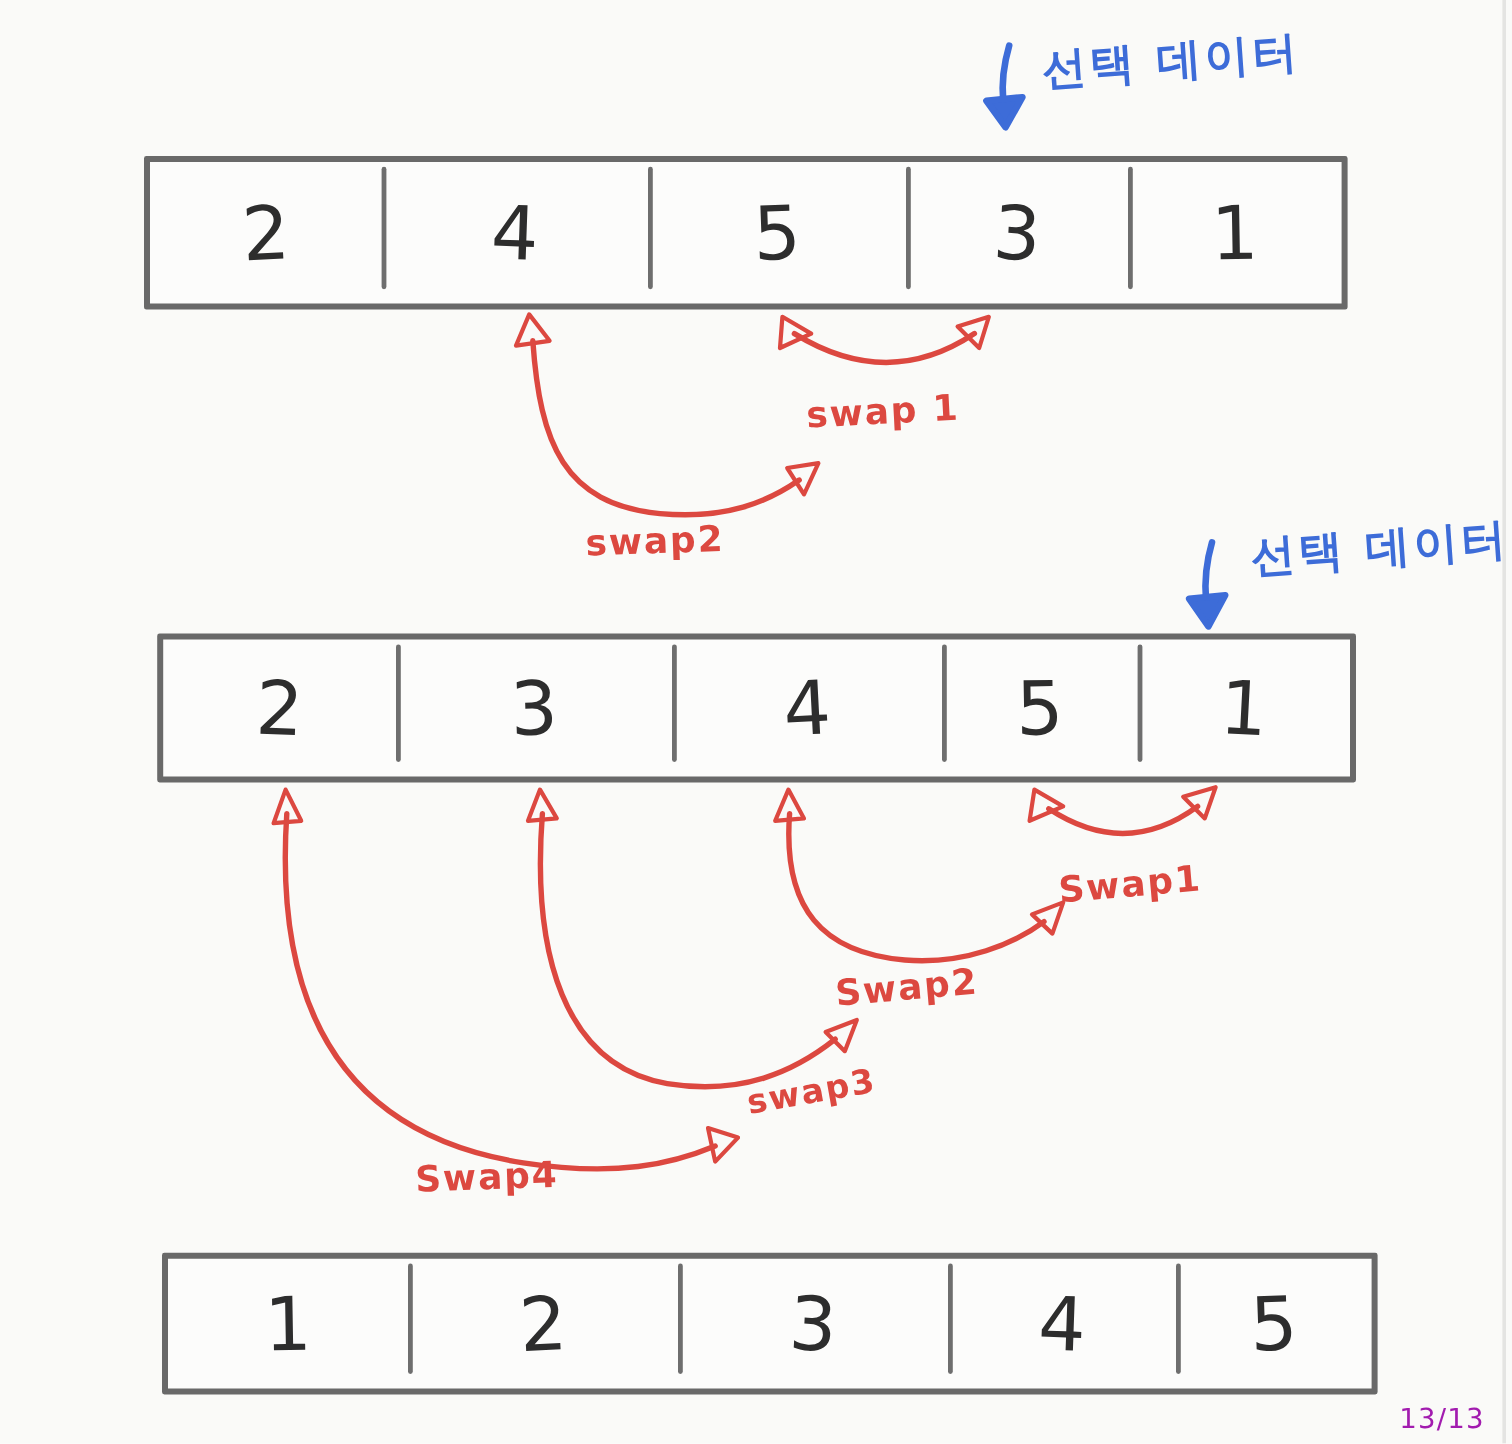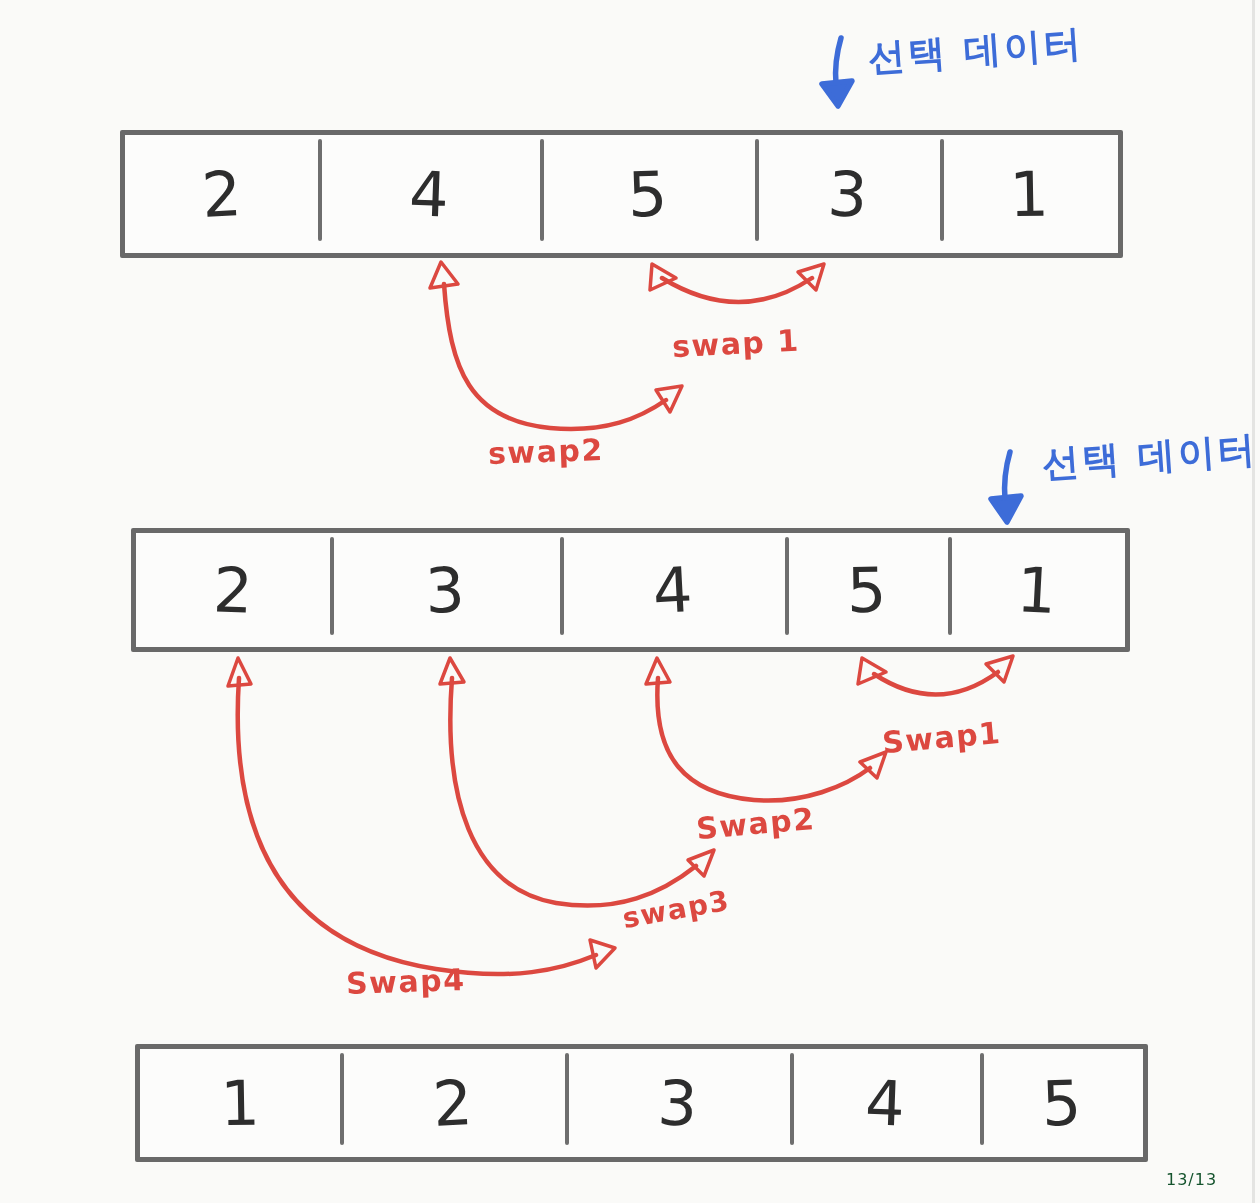--- a/index.html
+++ b/index.html
@@ -34,21 +34,21 @@
   .swap-label{position:absolute;color:#dc4840;font-size:30px;font-weight:700;letter-spacing:1.5px;white-space:nowrap;}
   .sl-t1{left:672px;top:326px;transform:rotate(-3deg);}
   .sl-t2{left:488px;top:434px;transform:rotate(-2deg);}
   .sl-m1{left:882px;top:720px;transform:rotate(-5deg);}
   .sl-m2{left:696px;top:806px;transform:rotate(-5deg);}
   .sl-m3{left:622px;top:893px;transform:rotate(-10deg);font-size:28px;}
   .sl-m4{left:346px;top:964px;transform:rotate(-2deg);}
   .blue-label{position:absolute;color:#3d6cd8;font-size:37px;font-weight:700;letter-spacing:3px;white-space:nowrap;}
   .bl-1{left:868px;top:26px;transform:rotate(-4deg);}
   .bl-2{left:1042px;top:432px;transform:rotate(-4deg);}
-  .page-indicator{position:absolute;left:1166px;top:1170px;color:#14532d;font-size:16px;letter-spacing:1px;}
+  .page-indicator{position:absolute;left:1166px;top:1170px;color:#a21caf;font-size:23px;letter-spacing:1px;}
 </style>
 </head>
 <body>
 
 <div class="canvas">
 
   <svg class="overlay" viewBox="0 0 1260 1203">
 
     <g stroke="#3d6cd8" stroke-width="5.5" stroke-linecap="round" stroke-linejoin="round">
       <path d="M 841 38 Q 834 62 836 84" fill="none"></path>

